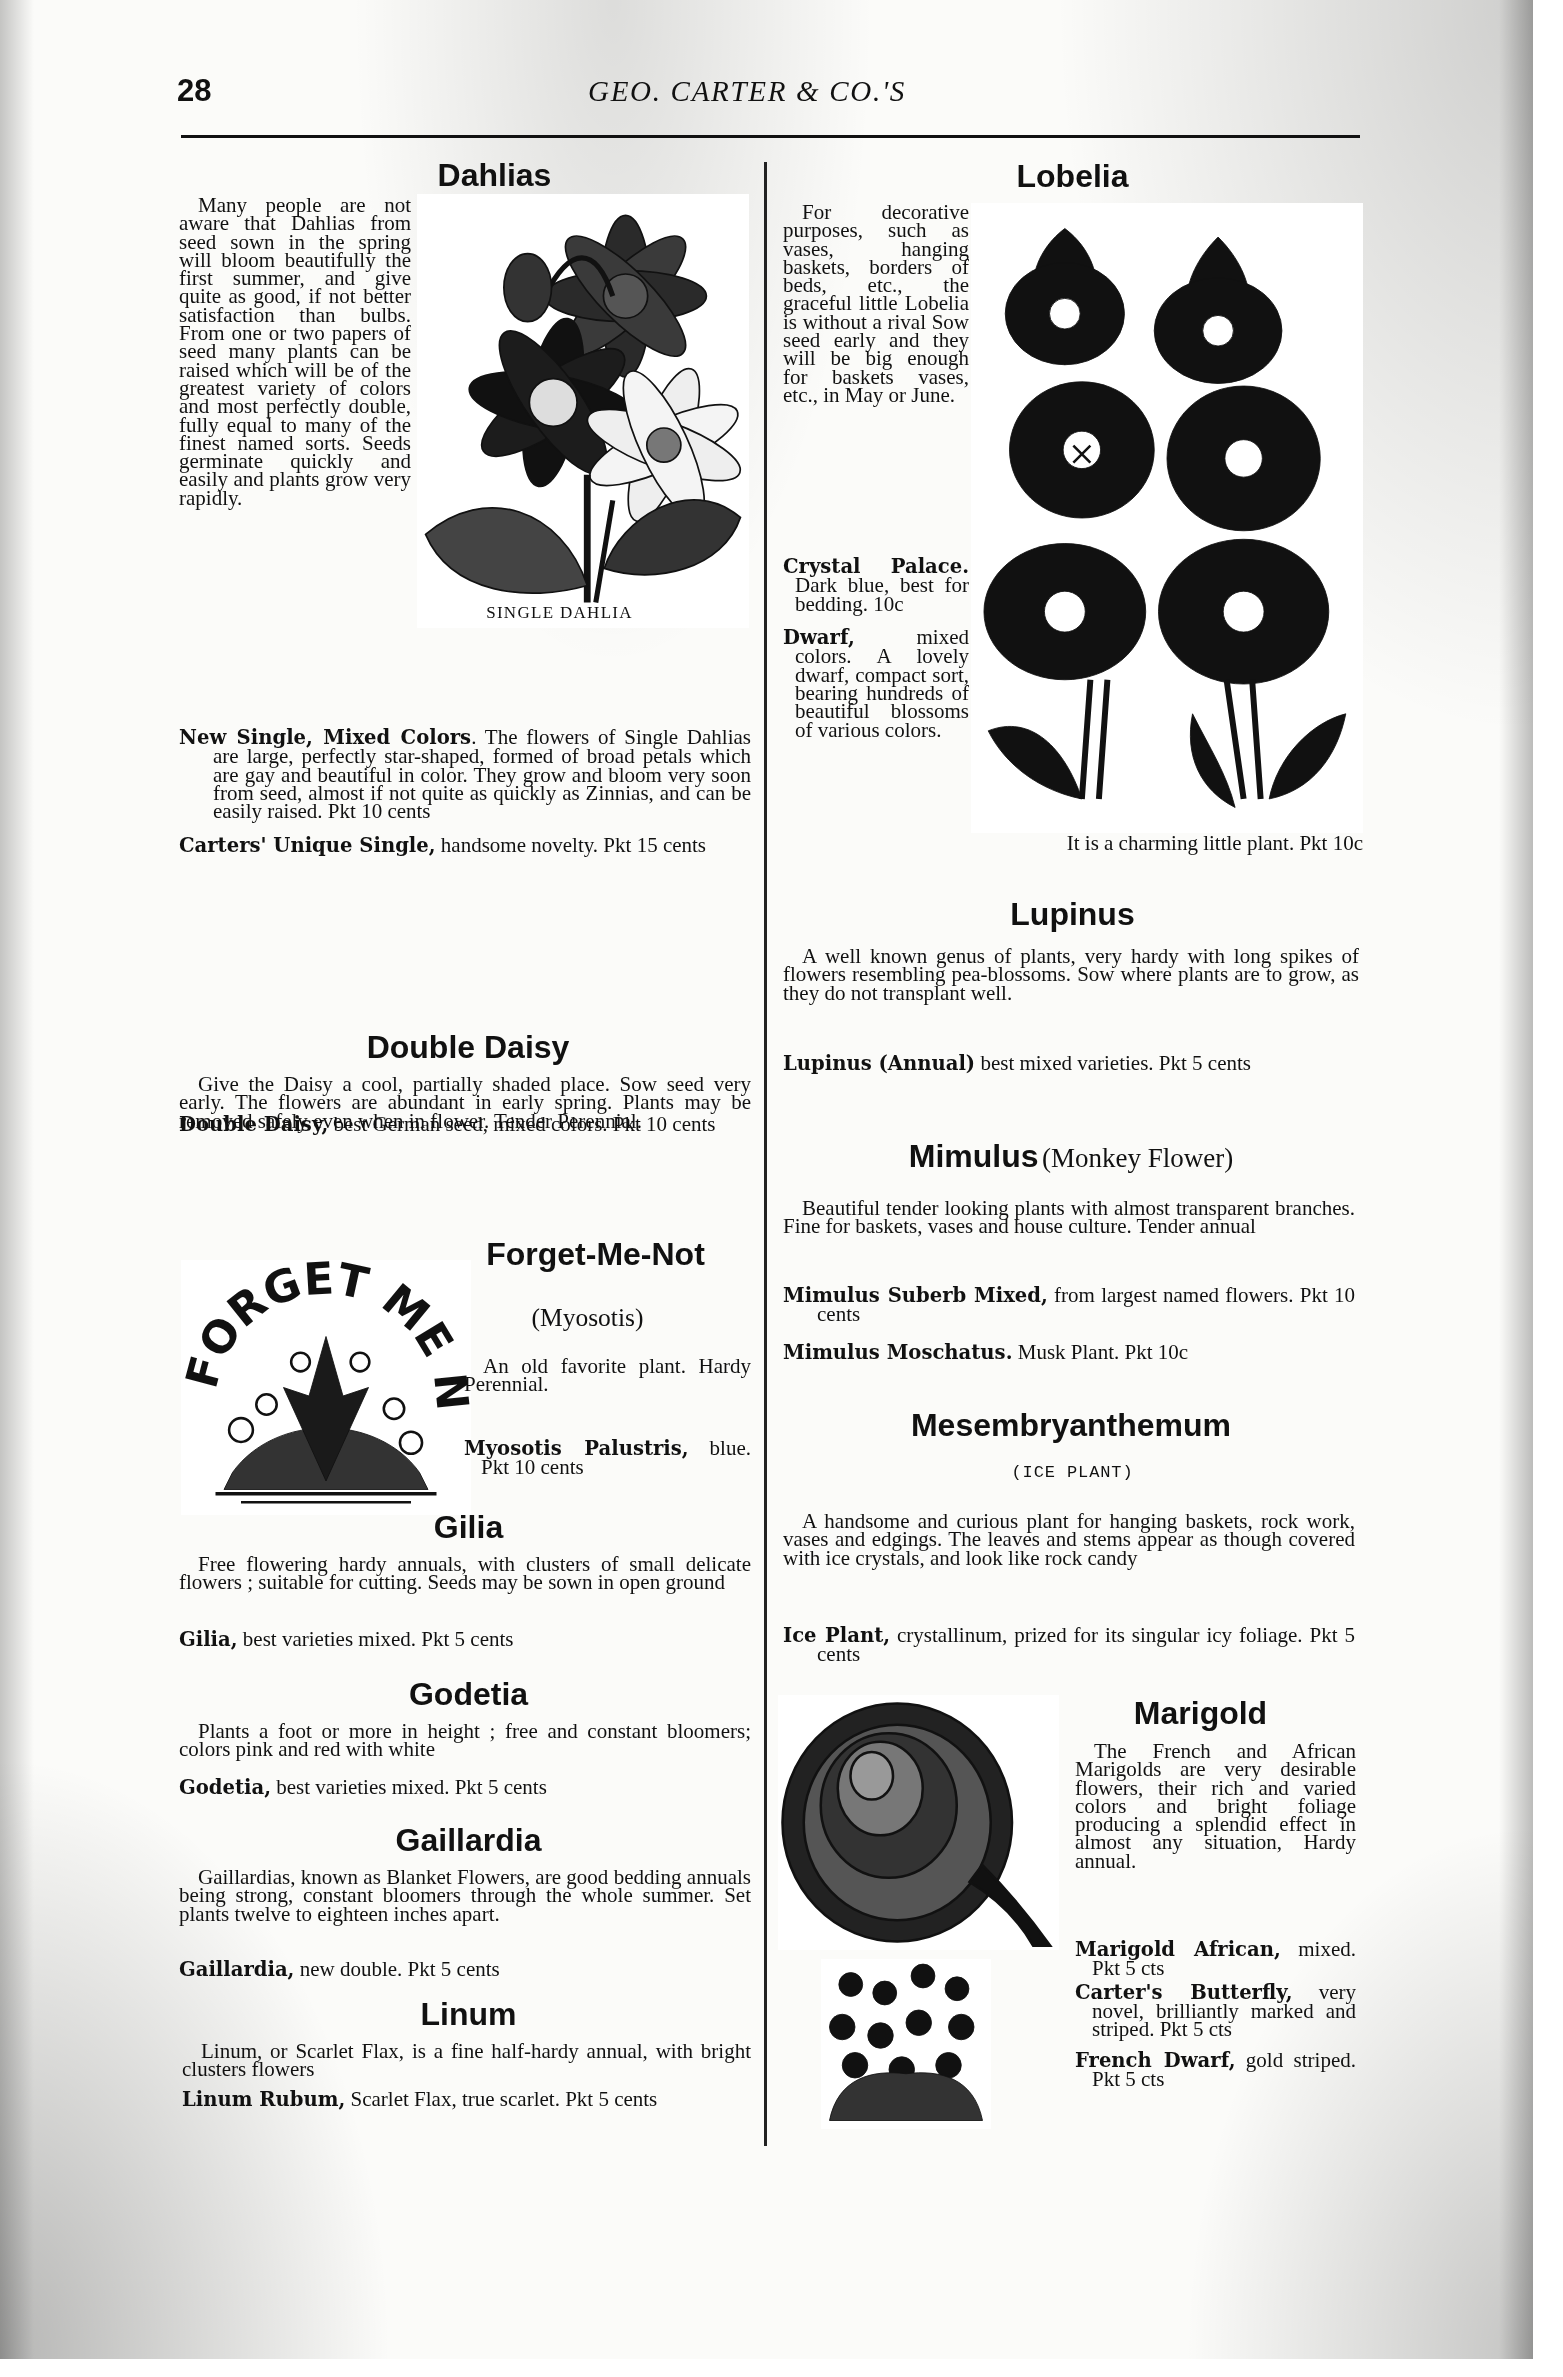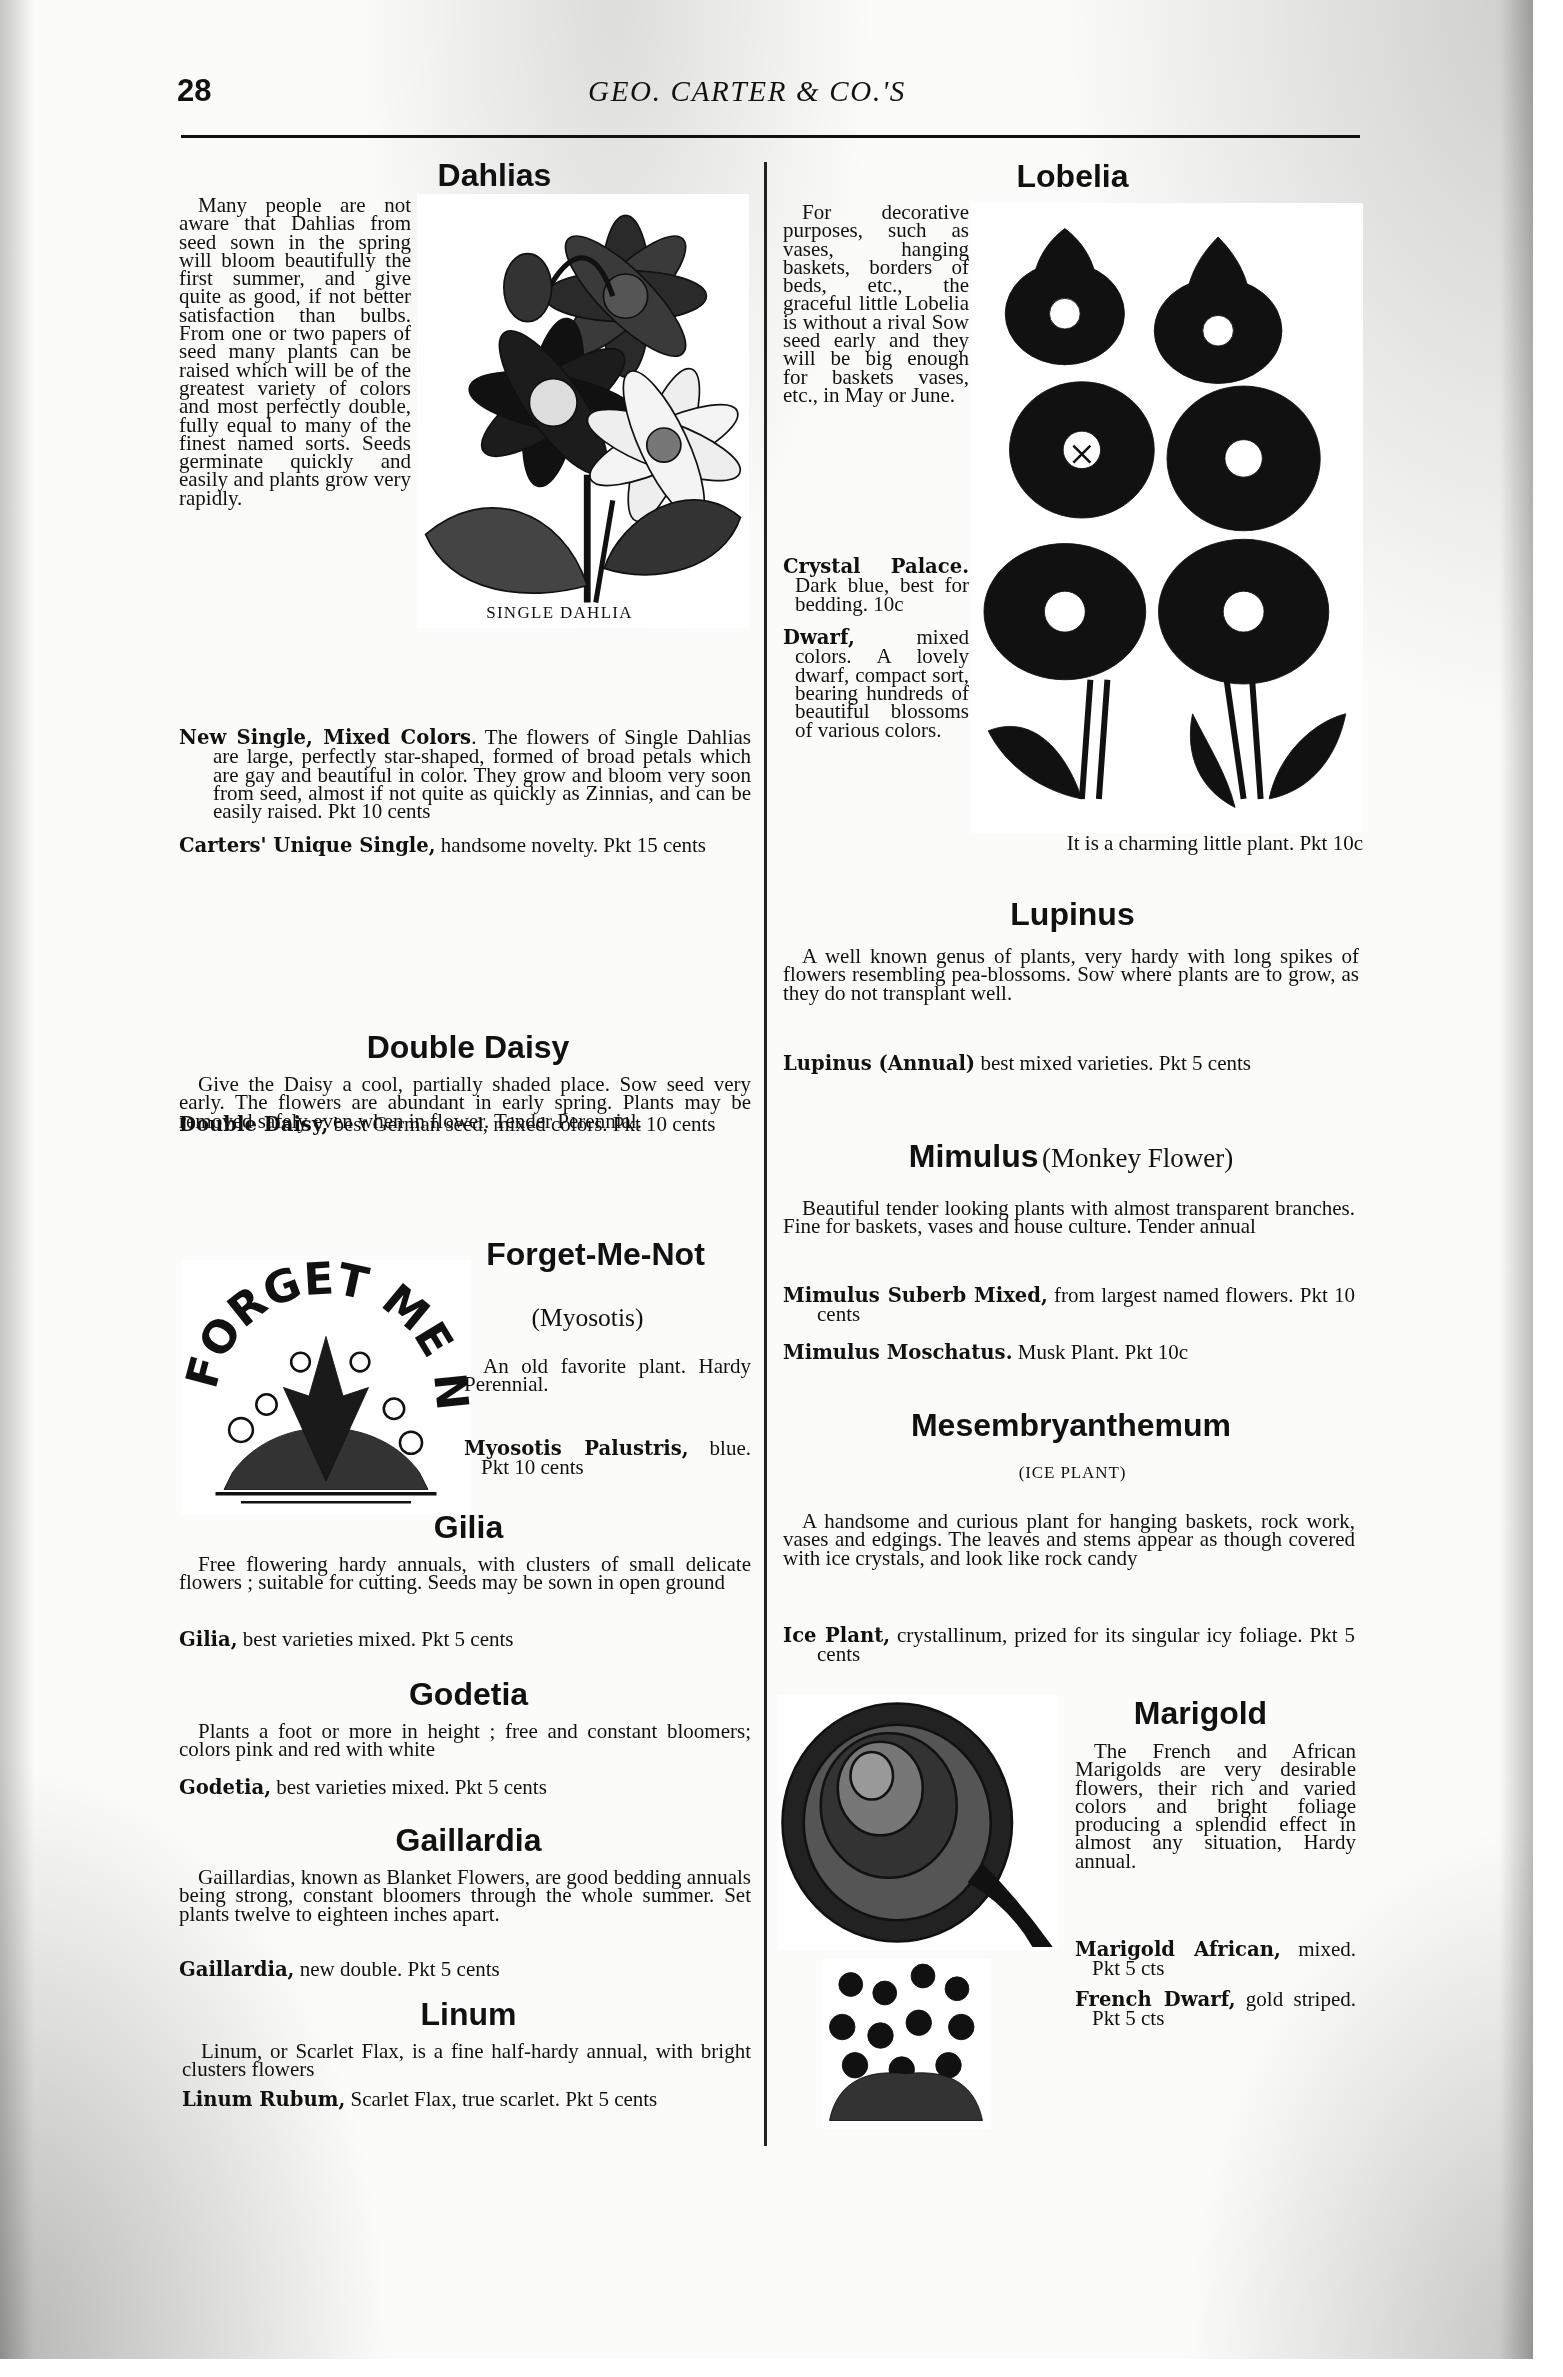--- a/index.html
+++ b/index.html
@@ -18,21 +18,21 @@
   .running { left:588px; top:75px; font-style:italic; font-size:29px; letter-spacing:1.7px; }
   .rule { left:181px; top:135px; width:1179px; height:2.6px; background:#111; }
   .divider { left:764px; top:162px; width:2.6px; height:1984px; background:#222; }
   .h { font-family:"Liberation Sans","DejaVu Sans",sans-serif; font-weight:bold; text-align:center; font-size:32px; line-height:37px; }
   .txt { font-size:21px; line-height:18.3px; text-align:justify; }
   .txt p { margin:0; }
   .ind { text-indent:19px; }
   .entry { margin:0; padding-left:34px; text-indent:-34px; text-align:justify; font-size:21px; line-height:18.3px; }
   .entry b { font-family:"DejaVu Serif","Liberation Serif",serif; font-weight:bold; font-size:19.6px; }
   .sub { font-size:25.5px; text-align:center; }
-  .smallcaps { font-size:17px; letter-spacing:0.9px; text-align:center; }
+  .smallcaps { font-size:17px; letter-spacing:0.9px; text-align:center;font-family:Liberation Mono, monospace; }
   .caption { font-size:17px; letter-spacing:1.3px; }
   .img { background:#fff; }
   svg { display:block; }
 </style>
 </head>
 <body>
 
 <div class="scan"></div>
 
 <div class="abs pgnum">28</div>
@@ -263,15 +263,16 @@
       <path d="M10 190 C 20 140, 60 130, 100 135 C 140 130, 180 140, 190 190 Z" fill="#333"></path>
     </g>
   </svg>
 </div>
 <div class="abs h" style="left:1073px; top:1695px; width:255px;">Marigold</div>
 <div class="abs txt" style="left:1075px; top:1742px; width:281px;">
   <p class="ind">The French and African Marigolds are very desirable flowers, their rich and varied colors and bright foliage producing a splendid effect in almost any situation, Hardy annual.</p>
 </div>
 <div class="abs" style="left:1075px; top:1940px; width:281px;">
   <p class="entry" style="padding-left:17px; text-indent:-17px;"><b>Marigold African,</b><span> mixed. Pkt 5 cts</span></p>
+  <p class="entry" style="padding-left:17px; text-indent:-17px; margin-top:5.1px;"><b>Carter's Butterfly,</b><span> very novel, brilliantly marked and striped. Pkt 5 cts</span></p>
   <p class="entry" style="padding-left:17px; text-indent:-17px; margin-top:12px;"><b>French Dwarf,</b><span> gold striped. Pkt 5 cts</span></p>
 </div>
 
 
 </body></html>

